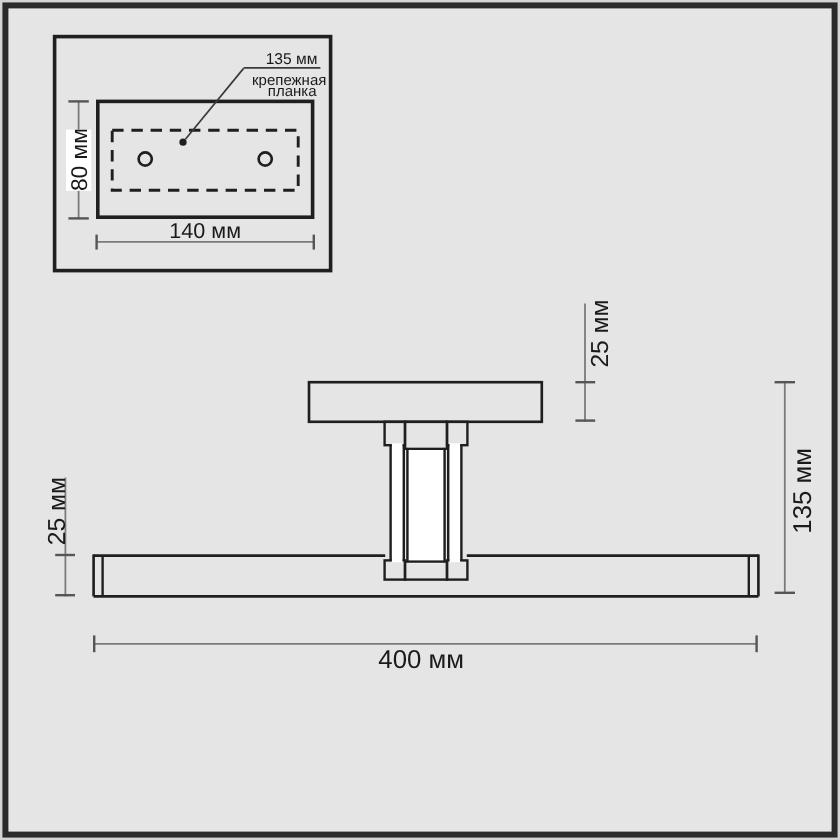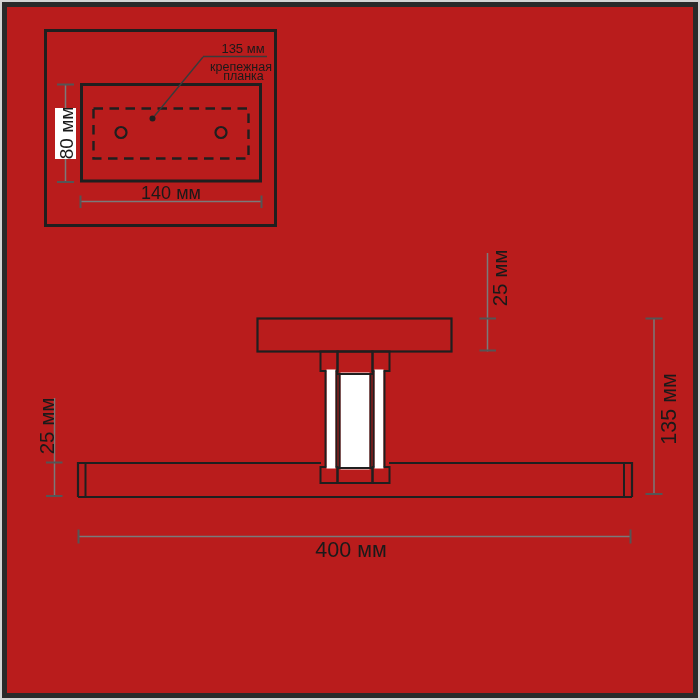--- a/index.html
+++ b/index.html
@@ -1,16 +1,16 @@
 <!DOCTYPE html>
 <html><head>
 <meta charset="utf-8">
 <style>
   html,body{margin:0;padding:0;background:#ffffff;}
-  .canvas{position:relative;width:700px;height:700px;background:#b91c1c;overflow:hidden;
+  .canvas{position:relative;width:700px;height:700px;background:#e5e5e5;overflow:hidden;
           font-family:"Liberation Sans","DejaVu Sans",sans-serif;}
   .frame-outer{position:absolute;inset:0;border:2px solid #d4d4d4;box-sizing:border-box;pointer-events:none;}
   .frame-inner{position:absolute;inset:2px;border:5px solid #2a2a2a;box-sizing:border-box;pointer-events:none;}
   svg{position:absolute;left:0;top:0;width:700px;height:700px;}
   .outline{stroke:#1f1f1f;fill:none;}
   .sw3{stroke-width:3;}
   .sw22{stroke-width:2.2;}
   .sw2{stroke-width:2;}
   .dashed{stroke:#1f1f1f;fill:none;stroke-width:2.4;stroke-dasharray:9.5 6.5;}
   .whitefill{fill:#ffffff;stroke:none;}

